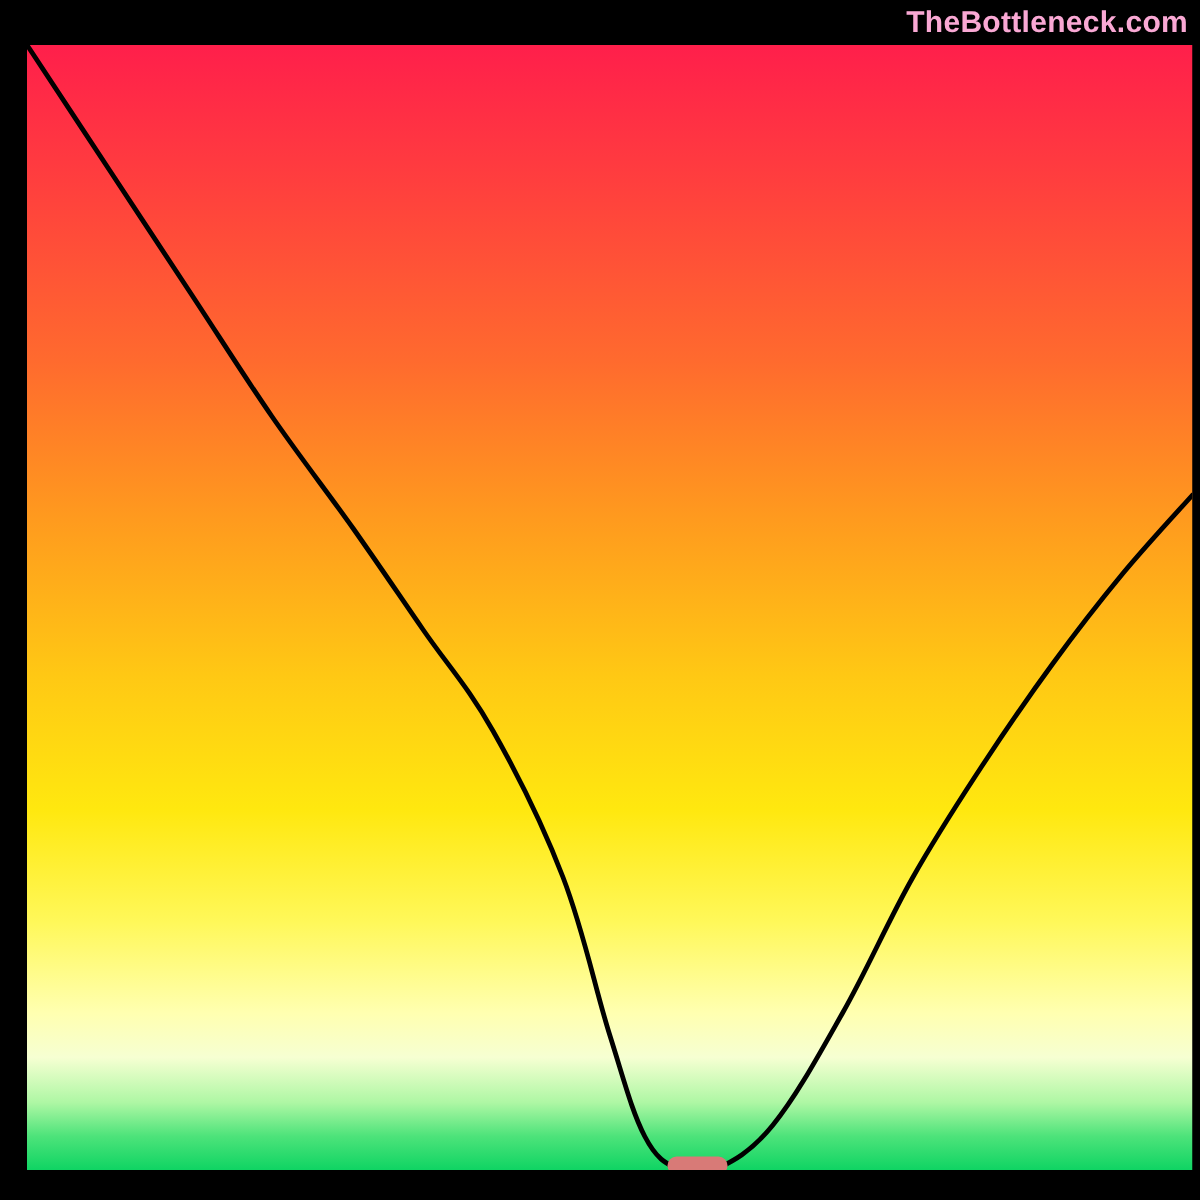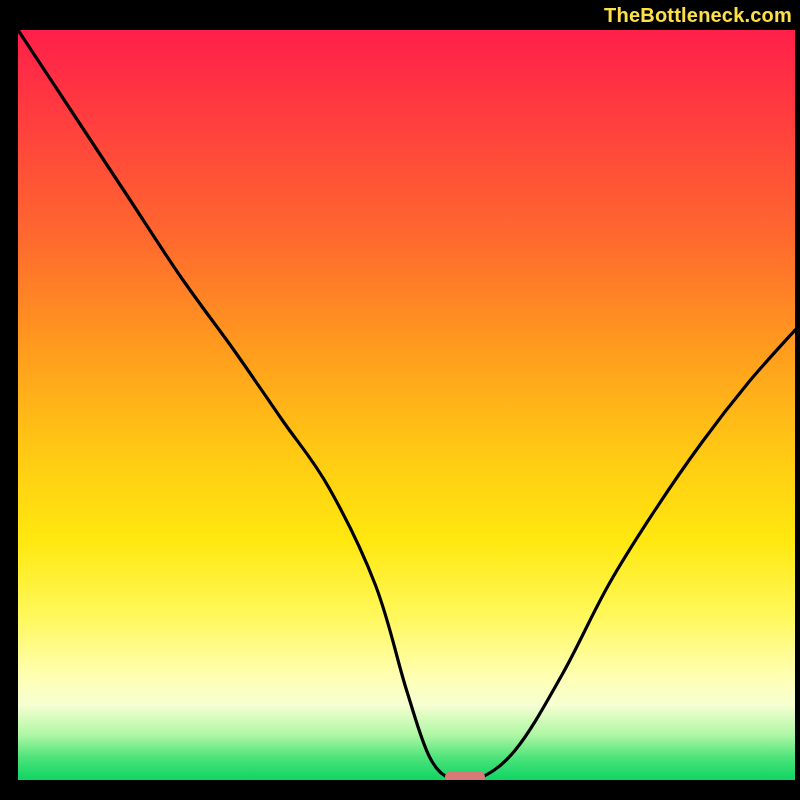--- a/index.html
+++ b/index.html
@@ -56,21 +56,21 @@
     background: #d87a77;
     border-radius: 999px;
   }
   .attribution {
     position: absolute;
     top: 4px;
     right: 8px;
     font-family: Arial, Helvetica, sans-serif;
     font-size: 20px;
     font-weight: bold;
-    color: #fde047;
+    color: #f9a8d4;
     letter-spacing: 0.2px;
   }
 </style>
 </head>
 <body>
 
 <div class="frame">
   <div class="attribution">TheBottleneck.com</div>
 
   <div class="plot">

